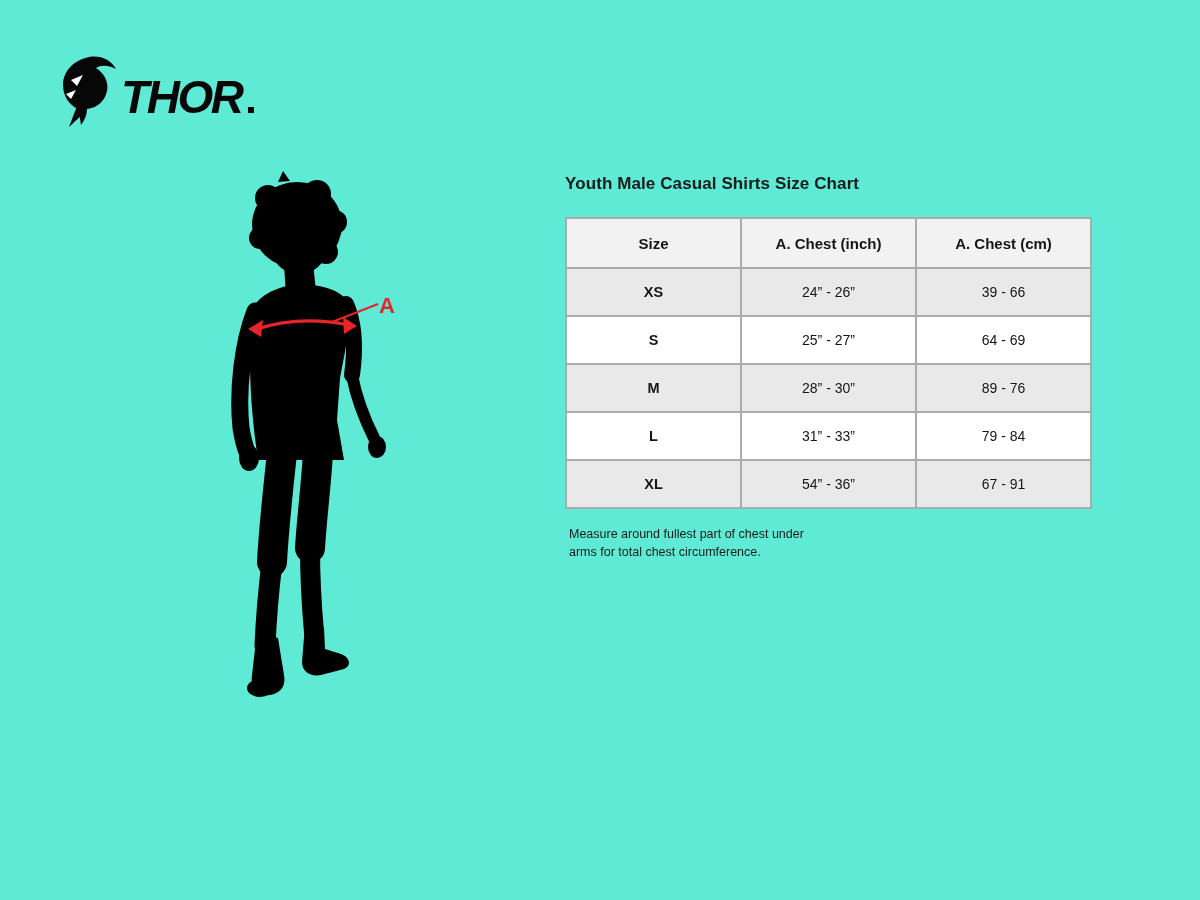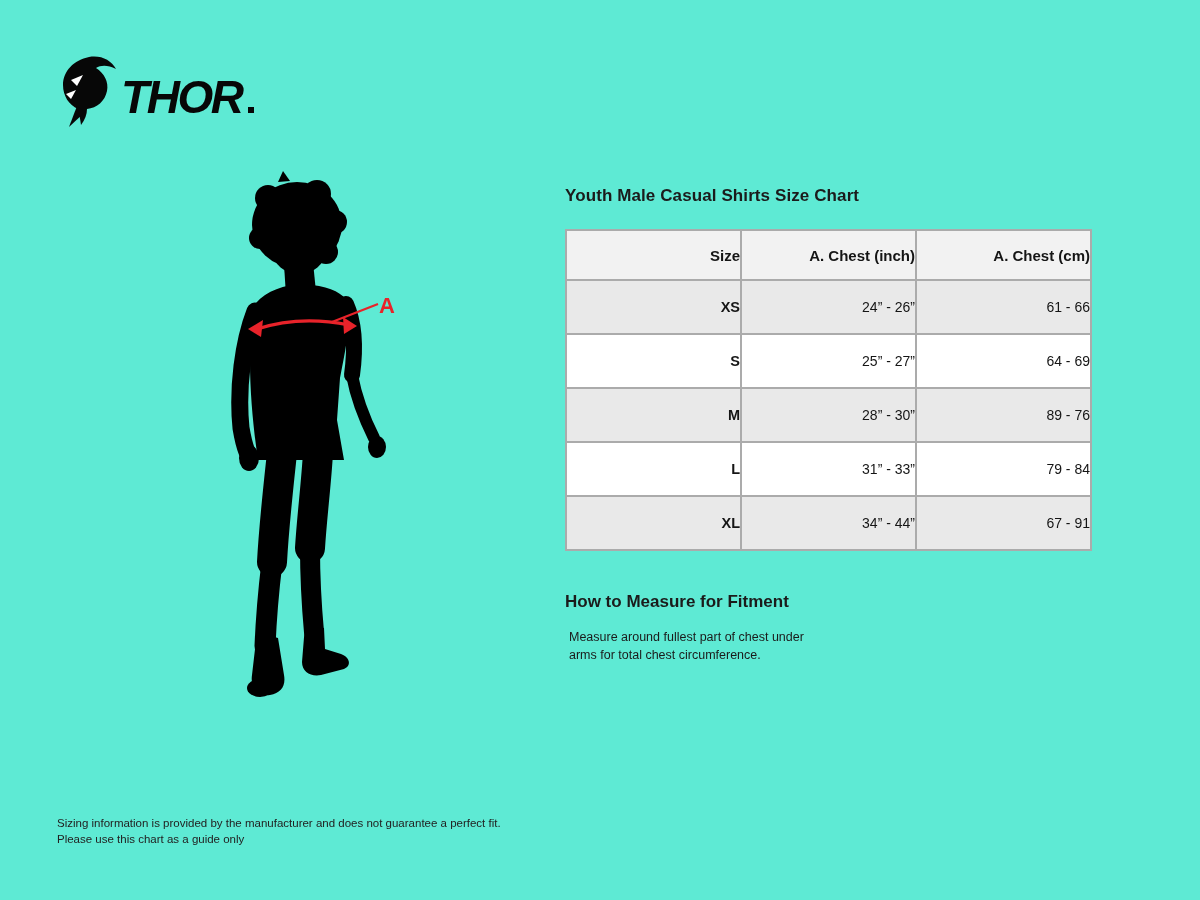--- a/index.html
+++ b/index.html
@@ -7,42 +7,42 @@
   body { font-family: "Liberation Sans", sans-serif; color: #1b1b1b; }
   .page {
     position: relative;
     width: 1200px;
     height: 900px;
     background: #5eead4;
     overflow: hidden;
   }
   .logo { position: absolute; left: 58px; top: 54px; }
   .figure-wrap { position: absolute; left: 200px; top: 170px; width: 250px; height: 560px; }
-  .content { position: absolute; left: 565px; top: 186px; width: 532px; }
+  .content { position: absolute; left: 565px; top: 174px; width: 532px; }
   .chart-title { font-size: 17px; font-weight: bold; color: #1b1b1b; letter-spacing: 0.1px; }
   .size-table {
     border-collapse: collapse;
     table-layout: fixed;
     width: 527px;
     margin-top: 23px;
   }
   .size-table th, .size-table td {
     border: 2px solid #ababab;
-    text-align: right;
+    text-align: center;
     vertical-align: middle;
     color: #151515;
     background: #ffffff;
   }
   .size-table th {
     height: 50px;
     font-size: 15px;
     font-weight: bold;
     background: #f2f2f2;
   }
-  .size-table td { height: 54px; font-size: 14px; font-weight: normal; }
+  .size-table td { height: 48px; font-size: 14px; font-weight: normal; }
   .size-table td.size-col { font-weight: bold; font-size: 14.5px; }
   .size-table tr.alt td { background: #e9e9e9; }
   .measure-title { margin-top: 41px; font-size: 17px; font-weight: bold; color: #1b1b1b; }
   .measure-item { margin-top: 17px; padding-left: 4px; }
   .measure-head { font-size: 12.5px; font-weight: bold; }
   .measure-key { color: #e8232a; }
   .measure-label { color: #1b1b1b; margin-left: 4px; }
   .measure-desc {
     margin-top: 11px;
     font-size: 12.5px;
@@ -124,50 +124,45 @@
         <tr>
           <th>Size</th>
           <th>A. Chest (inch)</th>
           <th>A. Chest (cm)</th>
         </tr>
       </thead>
       <tbody>
         <tr class="alt">
           <td class="size-col">XS</td>
           <td>24” - 26”</td>
-          <td>61 - 66</td>
+          <td>39 - 66</td>
         </tr>
         <tr>
           <td class="size-col">S</td>
           <td>25” - 27”</td>
           <td>64 - 69</td>
         </tr>
         <tr class="alt">
           <td class="size-col">M</td>
           <td>28” - 30”</td>
           <td>89 - 76</td>
         </tr>
         <tr>
           <td class="size-col">L</td>
           <td>31” - 33”</td>
           <td>79 - 84</td>
         </tr>
         <tr class="alt">
           <td class="size-col">XL</td>
-          <td>34” - 44”</td>
+          <td>54” - 36”</td>
           <td>67 - 91</td>
         </tr>
       </tbody>
     </table>
 
-    <div class="measure-title">How to Measure for Fitment</div>
 
     <div class="measure-item">
       <div class="measure-desc">Measure around fullest part of chest under arms for total chest circumference.</div>
     </div>
   </div>
 
-  <div class="footer">
-    <div>Sizing information is provided by the manufacturer and does not guarantee a perfect fit.</div>
-    <div>Please use this chart as a guide only</div>
-  </div>
 
 </div>
 
 </body></html>

